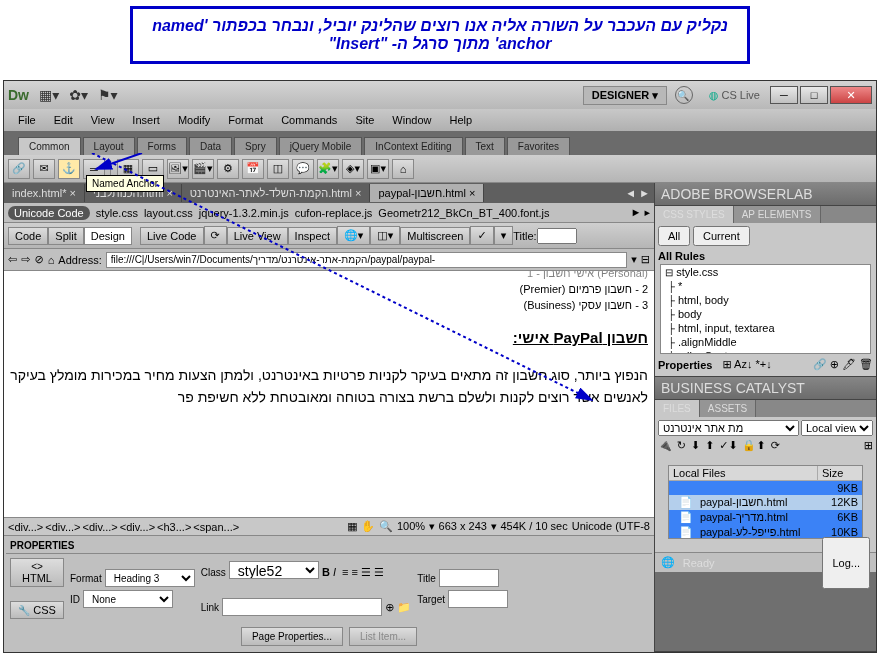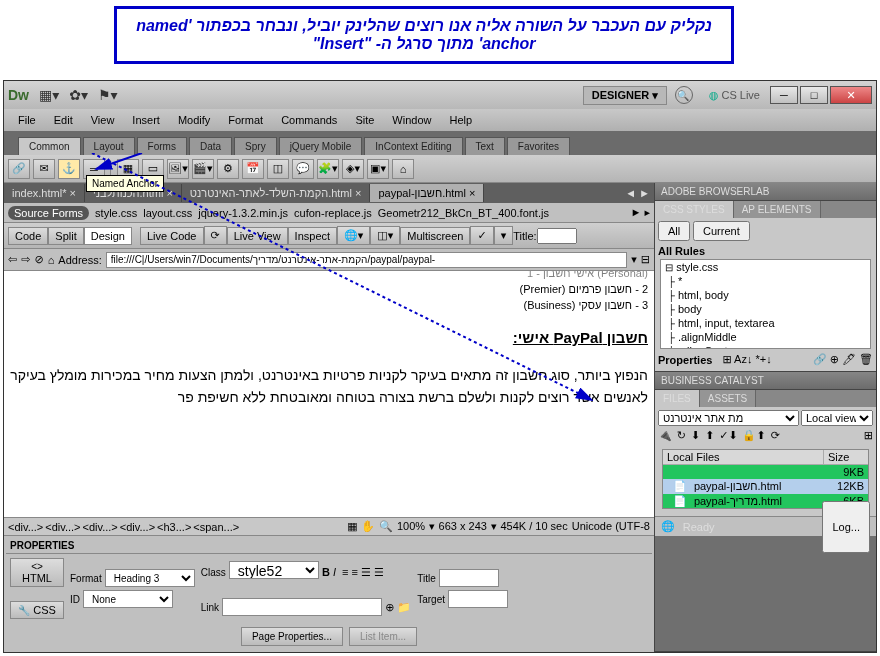--- a/index.html
+++ b/index.html
@@ -1,17 +1,17 @@
 <!DOCTYPE html>
 <html><head>
 <meta charset="utf-8">
 <style>
 *{box-sizing:border-box;margin:0;padding:0;font-family:Tahoma,Arial,sans-serif;font-size:11px}
 body{background:#fff;position:relative;width:880px;height:656px;overflow:hidden}
-.instruction{position:absolute;top:6px;left:114px;width:620px;border:3px solid #0000c8;background:#fff;padding:8px 12px;text-align:center;color:#0000c8;font-style:italic;font-weight:bold;font-size:16px;z-index:100;direction:rtl}
+.instruction{position:absolute;top:6px;left:130px;width:620px;border:3px solid #0000c8;background:#fff;padding:8px 12px;text-align:center;color:#0000c8;font-style:italic;font-weight:bold;font-size:16px;z-index:100;direction:rtl}
 .app{position:absolute;top:80px;left:3px;right:3px;bottom:3px;background:#6b6b6b;border:1px solid #333}
 .titlebar{height:28px;background:linear-gradient(#d4d4d4,#b8b8b8);display:flex;align-items:center;padding:0 4px}
 .titlebar .left-icons{display:flex;gap:10px;align-items:center}
 .titlebar .left-icons span{font-size:14px;color:#333}
 .titlebar .spacer{flex:1}
 .titlebar .designer{background:#b8b8b8;border:1px solid #888;padding:2px 8px;font-weight:bold}
 .titlebar .search{width:18px;height:18px;border-radius:50%;border:1px solid #666;margin:0 8px;display:flex;align-items:center;justify-content:center;font-size:10px}
 .titlebar .cslive{color:#555;margin:0 8px}
 .titlebar .winbtn{width:28px;height:18px;border:1px solid #555;background:linear-gradient(#e8e8e8,#c0c0c0);display:flex;align-items:center;justify-content:center;margin-left:2px;font-size:11px}
 .titlebar .winbtn.close{background:linear-gradient(#e88,#c44);color:#fff;width:42px}
@@ -46,28 +46,28 @@
 .tagbar .right{margin-left:auto;display:flex;gap:4px}
 .props{background:#c0c0c0;border-top:1px solid #888;padding:2px}
 .props-title{font-size:10px;font-weight:bold;padding:2px 4px;border-bottom:1px solid #888}
 .props-body{display:flex;gap:6px;padding:4px;align-items:center;flex-wrap:wrap}
 .props-body .sidebtn{border:1px solid #888;padding:2px 6px;background:linear-gradient(#ddd,#bbb);font-size:10px;width:54px;text-align:center}
 .props-body label{font-size:10px}
 .props-body input,.props-body select{border:1px solid #888;background:#fff;height:18px;font-size:10px;padding:0 4px}
 .props-foot{padding:4px;display:flex;gap:6px;justify-content:center}
 .props-foot .btn{border:1px solid #888;padding:3px 10px;background:linear-gradient(#ddd,#bbb);font-size:10px}
 .panel{background:#6f6f6f;color:#ddd;border-bottom:1px solid #444}
-.panel .phead{background:linear-gradient(#868686,#6c6c6c);padding:3px 6px;font-size:10px;display:flex;align-items:center;gap:4px}
+.panel .phead{background:linear-gradient(#868686,#6c6c6c);padding:3px 6px;font-size:14px;display:flex;align-items:center;gap:4px}
 .panel .pbody{background:#c8c8c8;color:#000;font-size:10px}
 .panel .ptabs{display:flex;background:#888}
 .panel .ptab{padding:3px 8px;background:#959595;border-right:1px solid #666;font-size:10px}
 .panel .ptab.active{background:#c8c8c8}
 .ruleslist{height:90px;overflow:auto;background:#fff;border:1px solid #888;margin:2px}
 .ruleslist div{padding:1px 4px;font-size:10px}
-.fileslist{background:#22c55e;border:1px solid #888;margin:4px;height:60px;overflow:auto}
+.fileslist{background:#3b82f6;border:1px solid #888;margin:10px;height:74px;overflow:auto}
 .fileslist .fh{display:flex;background:#d8d8d8;font-size:10px;border-bottom:1px solid #aaa}
 .fileslist .fh span:first-child{flex:1;padding:1px 4px;border-right:1px solid #aaa}
 .fileslist .fh span:last-child{width:44px;padding:1px 4px}
 .fileslist .fr{display:flex;font-size:10px}
 .fileslist .fr.sel{background:#b4cfec}
 .fileslist .fr span:first-child{flex:1;padding:1px 4px;white-space:nowrap;overflow:hidden;text-overflow:ellipsis}
 .fileslist .fr span:last-child{width:44px;padding:1px 4px;text-align:right}
 .status{height:20px;background:#c0c0c0;border-top:1px solid #888;display:flex;align-items:center;padding:0 6px;font-size:10px;gap:8px}
 .tooltip{position:absolute;top:94px;left:82px;background:#ffffe1;border:1px solid #000;padding:2px 5px;font-size:10px;z-index:50}
 .arrow-svg{position:absolute;top:72px;left:58px;z-index:60;pointer-events:none}
@@ -143,21 +143,21 @@
   <div class="main-row">
     <div class="editor-col">
       <div class="filetabs">
         <div class="ftab"><span>index.html*</span> <span>×</span></div>
         <div class="ftab"><span>הכנותלבני.html</span> <span>×</span></div>
         <div class="ftab"><span>הקמת-השלד-לאתר-האינטרנט.html</span> <span>×</span></div>
         <div class="ftab active"><span>paypal-חשבון.html</span> <span>×</span></div>
         <div class="nav">◄ ►</div>
       </div>
       <div class="related">
-        <span class="src">Source Forms</span>
+        <span class="src">Unicode Code</span>
         <span>style.css</span>
         <span>layout.css</span>
         <span>jquery-1.3.2.min.js</span>
         <span>cufon-replace.js</span>
         <span>Geometr212_BkCn_BT_400.font.js</span>
         <span style="margin-left:auto">► ▸</span>
       </div>
       <div class="viewbar">
         <div class="btn">Code</div>
         <div class="btn">Split</div>

